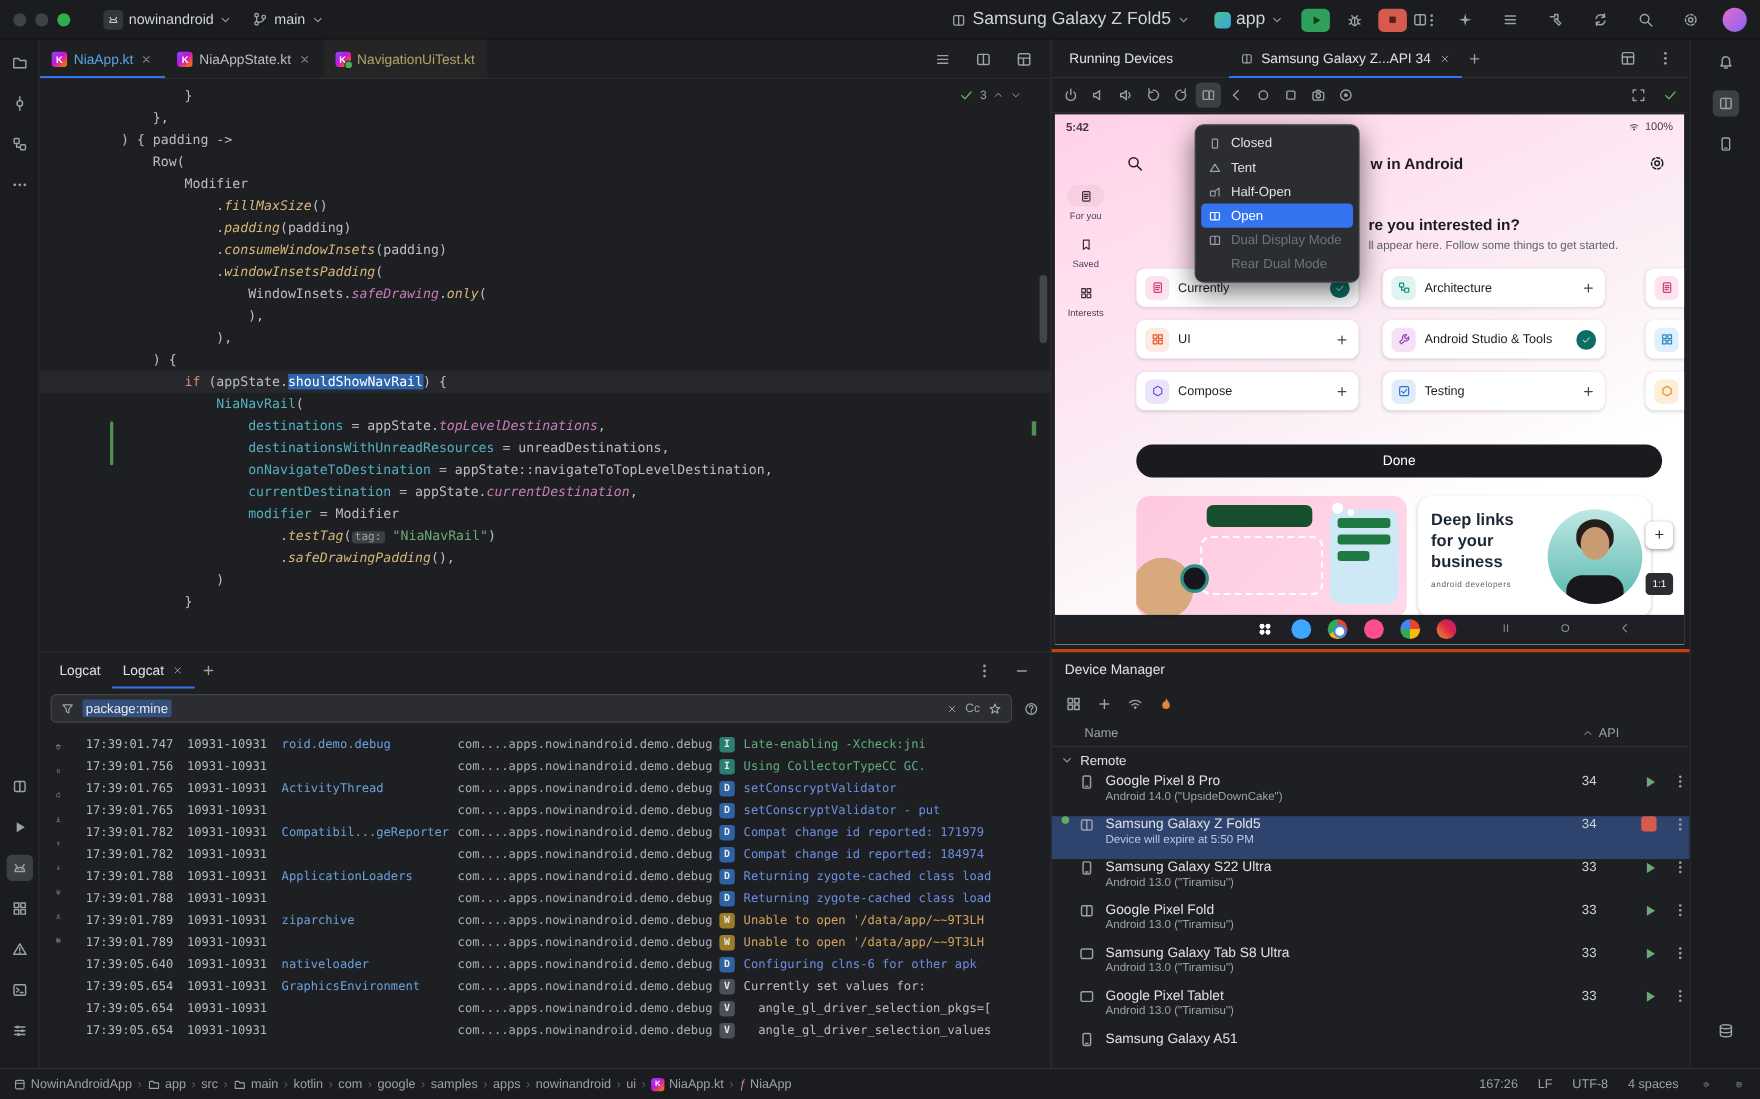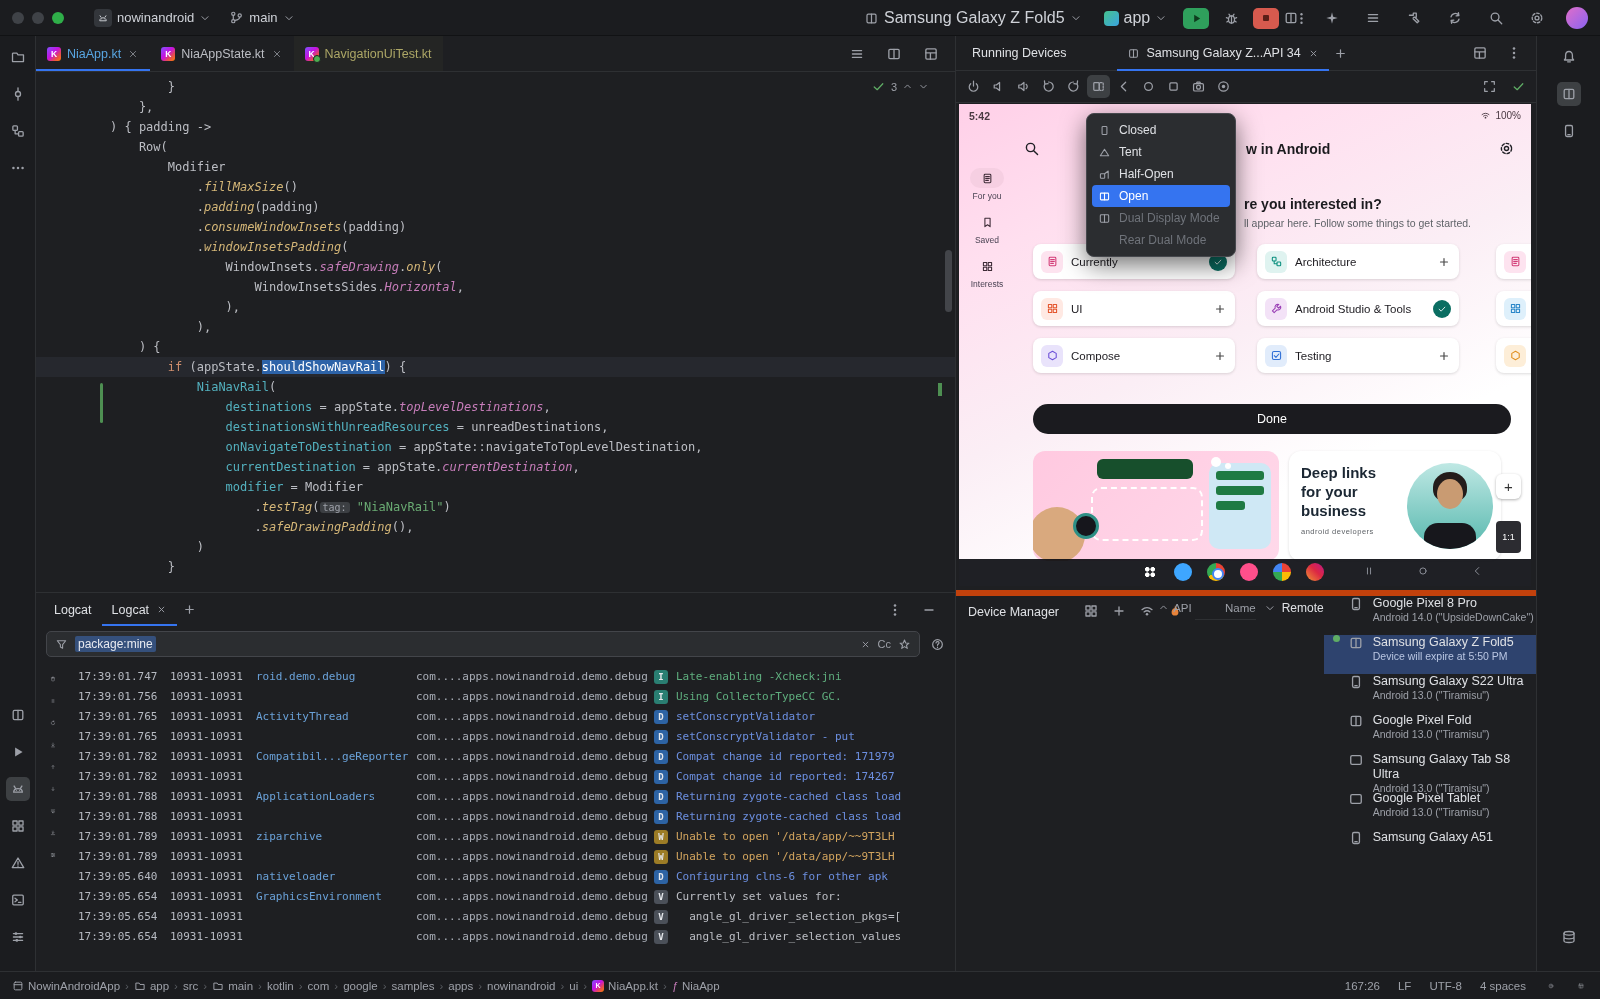--- a/index.html
+++ b/index.html
@@ -162,38 +162,38 @@
   .c2-line{font-size:15px;line-height:19px;font-weight:bold;color:#1b2733}
   .c2-brand{margin-top:7px;font-size:7.5px;letter-spacing:.5px;color:#5f6368}
   .c2-photo{position:absolute;right:8px;top:12px;width:86px;height:86px;border-radius:50%;overflow:hidden;
     background:linear-gradient(180deg,#bfe8e4,#57b8ae)}
   .c2-hair{position:absolute;left:26px;top:9px;width:34px;height:30px;border-radius:50% 50% 40% 40%;background:#241d1b}
   .c2-head{position:absolute;left:30px;top:16px;width:26px;height:30px;border-radius:50%;background:#c99b72}
   .c2-body{position:absolute;left:17px;bottom:0;width:52px;height:26px;border-radius:14px 14px 0 0;background:#17171c}
 
   .zoom-plus{position:absolute;left:537px;top:370px;width:25px;height:25px;background:#fff;border-radius:6px;
     box-shadow:0 1px 3px rgba(0,0,0,.3);color:#333;font-size:15px;display:flex;align-items:center;justify-content:center}
-  .zoom-ratio{position:absolute;left:537px;top:417px;width:25px;height:32px;background:#2c2c31;border-radius:4px;color:#fff;
+  .zoom-ratio{position:absolute;left:537px;top:417px;width:25px;height:20px;background:#2c2c31;border-radius:4px;color:#fff;
     font-size:9px;display:flex;align-items:center;justify-content:center}
 
   .taskbar{position:absolute;left:0;top:455px;width:572px;height:27px;background:rgba(14,15,20,.93)}
   .task-left{position:absolute;left:182px;top:4px;display:flex;gap:15px;align-items:center}
   .task-right{position:absolute;left:404px;top:6px;display:flex;gap:42px;align-items:center;color:#8a8d96}
   .task-right [data-icon]{width:12px;height:12px;color:#8a8d96}
   .tk{width:18px;height:18px;border-radius:50%}
   .tk-apps{background:radial-gradient(circle at 35% 35%,#fff 2px,transparent 2.6px),radial-gradient(circle at 65% 35%,#fff 2px,transparent 2.6px),radial-gradient(circle at 35% 65%,#fff 2px,transparent 2.6px),radial-gradient(circle at 65% 65%,#fff 2px,transparent 2.6px)}
   .tk-chat{background:#3ea6ff}
   .tk-chrome{background:conic-gradient(#ea4335 0 33%,#fbbc05 0 66%,#34a853 0 100%);position:relative}
   .tk-chrome::after{content:"";position:absolute;left:5px;top:5px;width:8px;height:8px;border-radius:50%;background:#fff;border:2px solid #4285f4}
   .tk-red{background:#ff4f8b}
   .tk-photos{background:conic-gradient(#ea4335 0 25%,#fbbc05 0 50%,#34a853 0 75%,#4285f4 0 100%)}
   .tk-insta{background:linear-gradient(45deg,#f09433,#dc2743 55%,#bc1888)}
 
   
-  #devman{position:absolute;top:554px;left:0;right:0;bottom:0;border-top:6px solid #c2410c;display:flex;flex-direction:row}
+  #devman{position:absolute;top:554px;left:0;right:0;bottom:0;border-top:3px solid #c2410c;display:flex;flex-direction:column}
   .dm-head{height:32px;display:flex;align-items:center;padding:0 12px;font-size:12.5px}
   .dm-toolbar{height:30px;display:flex;align-items:center;gap:4px;padding:0 8px}
   .dm-cols{height:24px;position:relative;display:flex;align-items:center;border-bottom:1px solid #2e3033;color:#9da0a8;font-size:11.5px}
   .dm-cols .name{margin-left:30px}
   .dm-cols .api{position:absolute;right:64px;display:flex;align-items:center;gap:4px}
   .dm-cols .api [data-icon]{width:11px;height:11px}
   .dm-group{height:24px;display:flex;align-items:center;gap:6px;padding-left:8px;font-size:12px;color:#dfe1e5}
   .dm-rows{flex:1;overflow:hidden}
   .dm-row{height:39px;display:flex;position:relative;padding-left:24px}
   .dm-row.selected{background:#2e436e}
@@ -530,21 +530,20 @@
           <div class="cl"><span class="tok-p">        }</span></div>
           <div class="cl"><span class="tok-p">    },</span></div>
           <div class="cl"><span class="tok-p">) { padding -&gt;</span></div>
           <div class="cl"><span class="tok-p">    Row(</span></div>
           <div class="cl"><span class="tok-p">        Modifier</span></div>
           <div class="cl"><span class="tok-p">            .</span><span class="tok-fn">fillMaxSize</span><span class="tok-p">()</span></div>
           <div class="cl"><span class="tok-p">            .</span><span class="tok-fn">padding</span><span class="tok-p">(padding)</span></div>
           <div class="cl"><span class="tok-p">            .</span><span class="tok-fn">consumeWindowInsets</span><span class="tok-p">(padding)</span></div>
           <div class="cl"><span class="tok-p">            .</span><span class="tok-fn">windowInsetsPadding</span><span class="tok-p">(</span></div>
           <div class="cl"><span class="tok-p">                WindowInsets.</span><span class="tok-prop">safeDrawing</span><span class="tok-p">.</span><span class="tok-fn">only</span><span class="tok-p">(</span></div>
-          <div class="cl"><span class="tok-p">                    WindowInsetsSides.</span><span class="tok-prop">Horizontal</span><span class="tok-p">,</span></div>
           <div class="cl"><span class="tok-p">                ),</span></div>
           <div class="cl"><span class="tok-p">            ),</span></div>
           <div class="cl"><span class="tok-p">    ) {</span></div>
           <div class="cl cur"><span class="tok-p">        </span><span class="tok-kw">if</span><span class="tok-p"> (appState.</span><span class="tok-sel">shouldShowNavRail</span><span class="tok-p">) {</span></div>
           <div class="cl"><span class="tok-p">            </span><span class="tok-call">NiaNavRail</span><span class="tok-p">(</span></div>
           <div class="cl"><span class="tok-p">                </span><span class="tok-arg">destinations</span><span class="tok-p"> = appState.</span><span class="tok-prop">topLevelDestinations</span><span class="tok-p">,</span></div>
           <div class="cl"><span class="tok-p">                </span><span class="tok-arg">destinationsWithUnreadResources</span><span class="tok-p"> = unreadDestinations,</span></div>
           <div class="cl"><span class="tok-p">                </span><span class="tok-arg">onNavigateToDestination</span><span class="tok-p"> = appState::navigateToTopLevelDestination,</span></div>
           <div class="cl"><span class="tok-p">                </span><span class="tok-arg">currentDestination</span><span class="tok-p"> = appState.</span><span class="tok-prop">currentDestination</span><span class="tok-p">,</span></div>
           <div class="cl"><span class="tok-p">                </span><span class="tok-arg">modifier</span><span class="tok-p"> = Modifier</span></div>
@@ -688,21 +687,21 @@
                 <circle cx="6" cy="10" r="1.2" fill="currentColor" stroke="none"></circle>
               </svg>
             </span>
           </div>
         <div class="lc-log" id="lc-rows">
             <div class="lr"><span class="c-time">17:39:01.747</span><span class="c-pid">10931-10931</span><span class="c-tag">roid.demo.debug</span><span class="c-pkg">com....apps.nowinandroid.demo.debug</span><span class="badge b-i">I</span><span class="c-msg m-i">Late-enabling -Xcheck:jni</span></div>
             <div class="lr"><span class="c-time">17:39:01.756</span><span class="c-pid">10931-10931</span><span class="c-tag"></span><span class="c-pkg">com....apps.nowinandroid.demo.debug</span><span class="badge b-i">I</span><span class="c-msg m-i">Using CollectorTypeCC GC.</span></div>
             <div class="lr"><span class="c-time">17:39:01.765</span><span class="c-pid">10931-10931</span><span class="c-tag">ActivityThread</span><span class="c-pkg">com....apps.nowinandroid.demo.debug</span><span class="badge b-d">D</span><span class="c-msg m-d">setConscryptValidator</span></div>
             <div class="lr"><span class="c-time">17:39:01.765</span><span class="c-pid">10931-10931</span><span class="c-tag"></span><span class="c-pkg">com....apps.nowinandroid.demo.debug</span><span class="badge b-d">D</span><span class="c-msg m-d">setConscryptValidator - put</span></div>
             <div class="lr"><span class="c-time">17:39:01.782</span><span class="c-pid">10931-10931</span><span class="c-tag">Compatibil...geReporter</span><span class="c-pkg">com....apps.nowinandroid.demo.debug</span><span class="badge b-d">D</span><span class="c-msg m-d">Compat change id reported: 171979</span></div>
-            <div class="lr"><span class="c-time">17:39:01.782</span><span class="c-pid">10931-10931</span><span class="c-tag"></span><span class="c-pkg">com....apps.nowinandroid.demo.debug</span><span class="badge b-d">D</span><span class="c-msg m-d">Compat change id reported: 174267</span></div>
+            <div class="lr"><span class="c-time">17:39:01.782</span><span class="c-pid">10931-10931</span><span class="c-tag"></span><span class="c-pkg">com....apps.nowinandroid.demo.debug</span><span class="badge b-d">D</span><span class="c-msg m-d">Compat change id reported: 184974</span></div>
             <div class="lr"><span class="c-time">17:39:01.788</span><span class="c-pid">10931-10931</span><span class="c-tag">ApplicationLoaders</span><span class="c-pkg">com....apps.nowinandroid.demo.debug</span><span class="badge b-d">D</span><span class="c-msg m-d">Returning zygote-cached class load</span></div>
             <div class="lr"><span class="c-time">17:39:01.788</span><span class="c-pid">10931-10931</span><span class="c-tag"></span><span class="c-pkg">com....apps.nowinandroid.demo.debug</span><span class="badge b-d">D</span><span class="c-msg m-d">Returning zygote-cached class load</span></div>
             <div class="lr"><span class="c-time">17:39:01.789</span><span class="c-pid">10931-10931</span><span class="c-tag">ziparchive</span><span class="c-pkg">com....apps.nowinandroid.demo.debug</span><span class="badge b-w">W</span><span class="c-msg m-w">Unable to open '/data/app/~~9T3LH</span></div>
             <div class="lr"><span class="c-time">17:39:01.789</span><span class="c-pid">10931-10931</span><span class="c-tag"></span><span class="c-pkg">com....apps.nowinandroid.demo.debug</span><span class="badge b-w">W</span><span class="c-msg m-w">Unable to open '/data/app/~~9T3LH</span></div>
             <div class="lr"><span class="c-time">17:39:05.640</span><span class="c-pid">10931-10931</span><span class="c-tag">nativeloader</span><span class="c-pkg">com....apps.nowinandroid.demo.debug</span><span class="badge b-d">D</span><span class="c-msg m-d">Configuring clns-6 for other apk</span></div>
             <div class="lr"><span class="c-time">17:39:05.654</span><span class="c-pid">10931-10931</span><span class="c-tag">GraphicsEnvironment</span><span class="c-pkg">com....apps.nowinandroid.demo.debug</span><span class="badge b-v">V</span><span class="c-msg m-v">Currently set values for:</span></div>
             <div class="lr"><span class="c-time">17:39:05.654</span><span class="c-pid">10931-10931</span><span class="c-tag"></span><span class="c-pkg">com....apps.nowinandroid.demo.debug</span><span class="badge b-v">V</span><span class="c-msg m-v">  angle_gl_driver_selection_pkgs=[</span></div>
             <div class="lr"><span class="c-time">17:39:05.654</span><span class="c-pid">10931-10931</span><span class="c-tag"></span><span class="c-pkg">com....apps.nowinandroid.demo.debug</span><span class="badge b-v">V</span><span class="c-msg m-v">  angle_gl_driver_selection_values</span></div>
           </div>
       </div>

